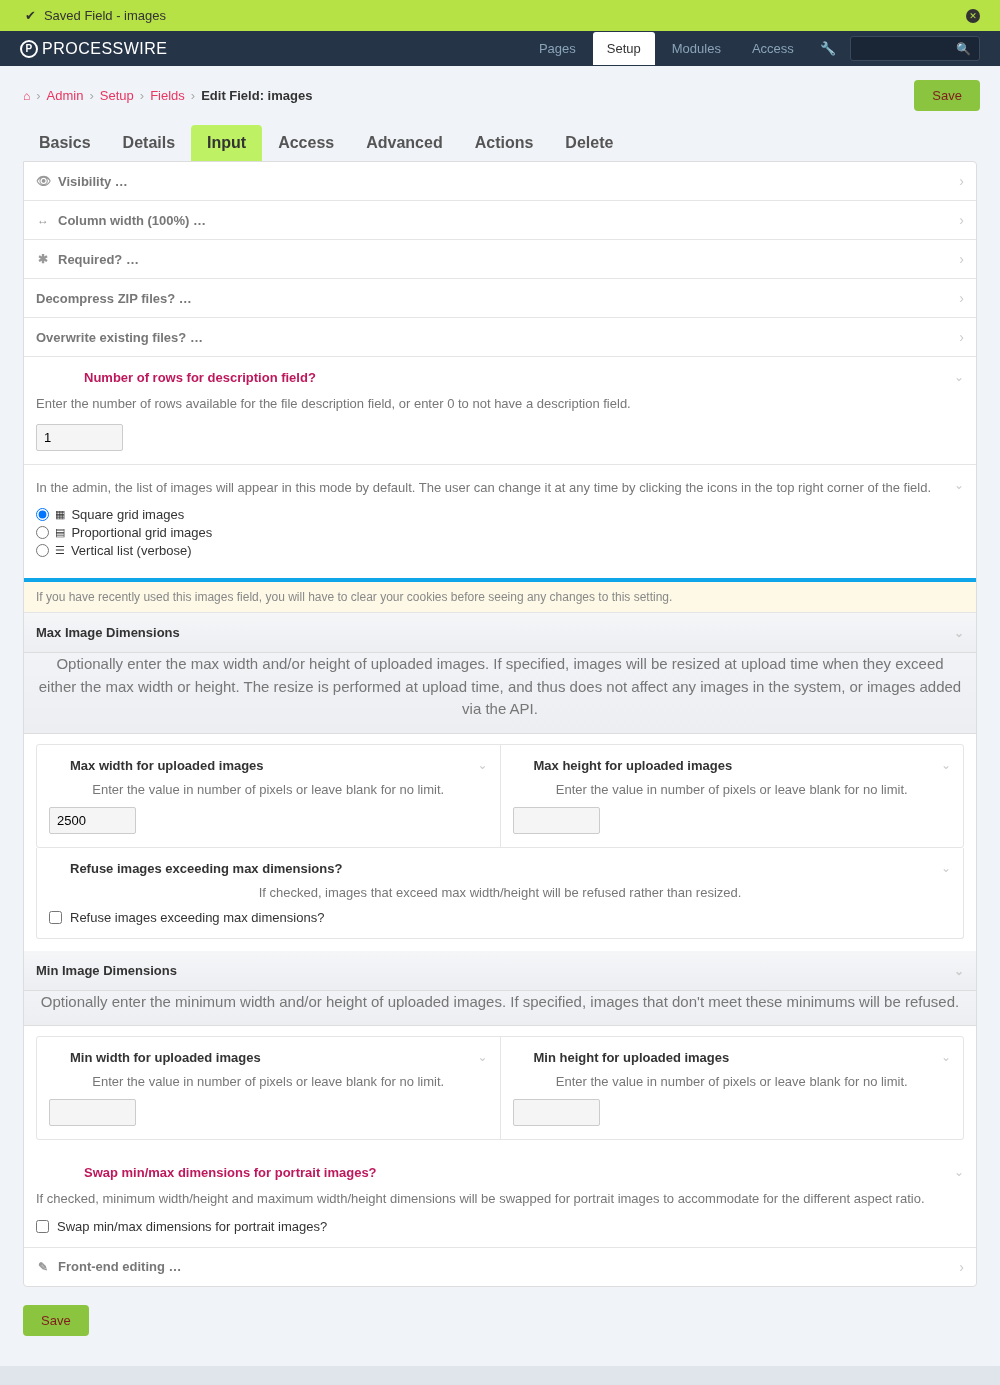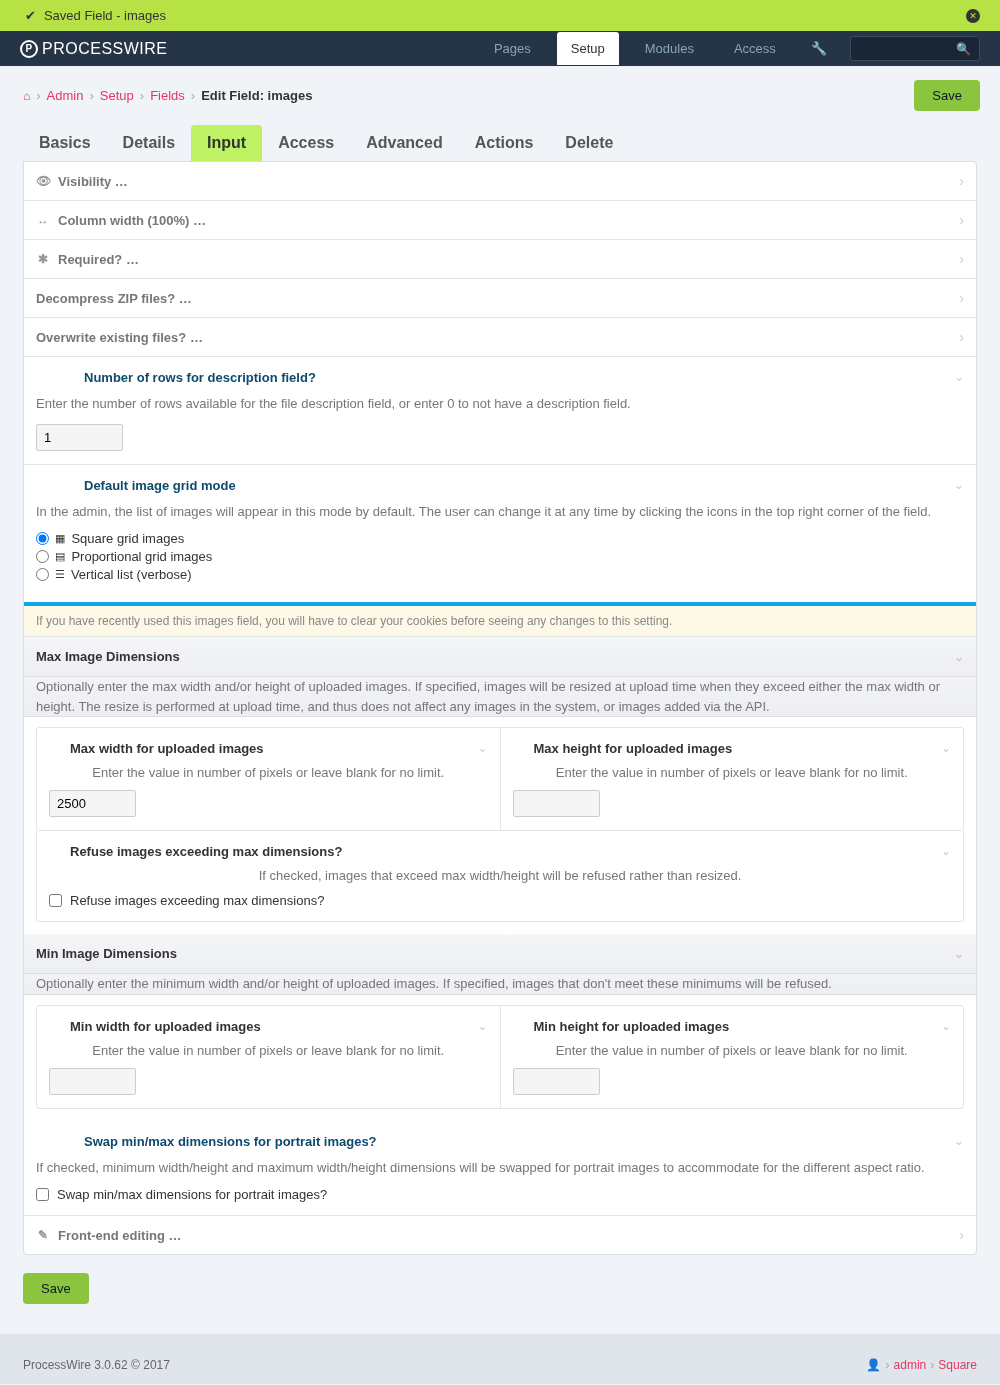--- a/index.html
+++ b/index.html
@@ -3,55 +3,55 @@
 <meta charset="utf-8">
 <style>
 * { margin: 0; padding: 0; box-sizing: border-box; }
 body { font-family: -apple-system, BlinkMacSystemFont, "Segoe UI", Arial, sans-serif; font-size: 13px; background: #f0f3f7; color: #333; width: 1000px; }
 .notice { background: #b7e245; padding: 8px 20px 8px 25px; display: flex; align-items: center; justify-content: space-between; font-size: 13px; color: #333; }
 .notice-left { display: flex; align-items: center; gap: 8px; }
 .notice-close { width: 14px; height: 14px; background: #333; border-radius: 50%; display: flex; align-items: center; justify-content: center; color: #b7e245; font-size: 9px; cursor: pointer; }
 .topbar { background: #253447; display: flex; align-items: center; padding: 0 20px; height: 35px; }
 .logo { color: #fff; font-size: 16px; font-weight: 300; letter-spacing: 0.5px; display: flex; align-items: center; gap: 4px; }
 .logo-icon { width: 18px; height: 18px; border: 2px solid #fff; border-radius: 50%; display: inline-flex; align-items: center; justify-content: center; font-size: 10px; font-weight: bold; }
-.topnav { margin-left: auto; display: flex; align-items: center; gap: 12px; }
+.topnav { margin-left: auto; display: flex; align-items: center; gap: 3px; }
 .topnav-item { padding: 9px 14px; color: #8aa4b8; text-decoration: none; cursor: pointer; font-size: 13px; }
 .topnav-item.active { background: #fff; color: #333; border-radius: 3px 3px 0 0; }
 .tool-icon { padding: 0 10px; color: #8aa4b8; cursor: pointer; }
 .searchbox { background: #1a2636; border: 1px solid #3a4a5c; border-radius: 3px; padding: 4px 8px; width: 130px; display: flex; align-items: center; justify-content: flex-end; }
 .searchbox input { background: transparent; border: none; color: #fff; width: 100px; outline: none; }
 .search-icon { color: #6a8498; font-size: 12px; }
 .breadcrumb-bar { padding: 14px 20px 14px 23px; display: flex; align-items: center; justify-content: space-between; }
 .breadcrumb { display: flex; align-items: center; gap: 6px; font-size: 13px; }
 .bc-link { color: #e83561; cursor: pointer; }
 .bc-sep { color: #aaa; }
 .bc-current { color: #333; font-weight: 600; }
 .bc-home { color: #e83561; font-size: 12px; }
-.save-btn { background: #8bc53f; color: #0f172a; border: none; padding: 8px 18px; border-radius: 4px; font-size: 13px; cursor: pointer; }
+.save-btn { background: #8bc53f; color: #7f1d1d; border: none; padding: 8px 18px; border-radius: 4px; font-size: 13px; cursor: pointer; }
 .tabs { display: flex; padding: 0 23px; }
 .tab { padding: 9px 16px; color: #555; cursor: pointer; font-size: 16px; border-radius: 4px 4px 0 0; font-weight: bold; }
 .tab.active { background: #bef264; color: #333; }
 .content { background: #fff; margin: 0 23px 18px 23px; border: 1px solid #ddd; border-radius: 0 4px 4px 4px; }
 .row { border-bottom: 1px solid #e5e5e5; padding: 11px 12px; display: flex; align-items: center; justify-content: space-between; cursor: pointer; }
 .row:last-child { border-bottom: none; }
 .row-title { display: flex; align-items: center; gap: 8px; color: #777; font-size: 13px; font-weight: 600; }
 .row-title .ic { color: #999; font-size: 12px; width: 14px; text-align: center; }
 .chev { color: #ccc; font-size: 14px; }
 .section { border-bottom: 1px solid #e5e5e5; padding: 13px 12px; position: relative; }
 .section:last-child { border-bottom: none; }
-.section-head { font-weight: 700; color: #0c4a6e; font-size: 13px; margin-bottom: 9px; padding-left: 48px; }
+.section-head { font-weight: 700; color: #be185d; font-size: 13px; margin-bottom: 9px; padding-left: 48px; }
 .section-desc { color: #777; font-size: 13px; line-height: 1.5; margin-bottom: 10px; }
 .section-toggle { position: absolute; right: 12px; top: 13px; color: #ccc; font-size: 12px; }
 .txtinput { border: 1px solid #ccc; background: #f5f5f5; padding: 5px 7px; width: 87px; font-size: 13px; border-radius: 2px; }
 .radio-row { display: flex; align-items: center; gap: 6px; margin: 3px 0; font-size: 13px; color: #333; }
 .radio-row input[type=radio] { margin: 0; }
 .gridic { font-size: 11px; }
 .warn { background: #fdf9e6; padding: 8px 12px; font-size: 12px; color: #888; margin: 20px -12px -13px -12px; border-top: 4px solid #0ea5e9; }
 .fieldset-head { background: linear-gradient(#f5f6f8, #eceef2); border-bottom: 1px solid #ddd; padding: 12px; font-weight: 700; font-size: 13px; color: #333; position: relative; }
-.fieldset-desc { background: linear-gradient(#f1f3f6, #eceef2); padding: 0 12px 0 12px; font-size: 13px; color: #777; line-height: 1.5; border-bottom: 1px solid #ddd; }
+.fieldset-desc { background: linear-gradient(#f1f3f6, #eceef2); padding: 0 12px 12px 12px; font-size: 15px; color: #777; line-height: 1.5; border-bottom: 1px solid #ddd; text-align: center; }
 .fieldset-body { padding: 10px 12px 12px 12px; }
 .twocol { display: flex; gap: 0; border: 1px solid #e5e5e5; border-radius: 3px; overflow: hidden; }
 .col { flex: 1; padding: 13px 12px; position: relative; }
 .col:first-child { border-right: 1px solid #e5e5e5; }
 .col-head { font-weight: 700; font-size: 13px; margin-bottom: 9px; color: #333; margin-left: 21px; }
 .col-desc { font-size: 13px; color: #777; margin-bottom: 10px; text-align: center; }
 .subrow { border: 1px solid #e5e5e5; border-top: none; border-radius: 0 0 3px 3px; padding: 13px 12px; position: relative; }
 .check-row { display: flex; align-items: center; gap: 8px; font-size: 13px; color: #333; }
 .bottom-save { margin: 0 23px 20px 23px; }
 .footer { background: #e0e5ec; padding: 24px 23px 12px 23px; display: flex; justify-content: space-between; font-size: 12px; color: #666; margin-top: 30px; }
@@ -150,21 +150,20 @@
 
   <div class="section">
     <span class="section-toggle">⌄</span>
     <div class="section-head">Number of rows for description field?</div>
     <div class="section-desc">Enter the number of rows available for the file description field, or enter 0 to not have a description field.</div>
     <input class="txtinput" value="1" style="">
   </div>
 
   <div class="section">
     <span class="section-toggle">⌄</span>
-    <div class="section-head">Default image grid mode</div>
     <div class="section-desc">In the admin, the list of images will appear in this mode by default. The user can change it at any time by clicking the icons in the top right corner of the field.</div>
     <label class="radio-row">
         <input type="radio" name="grid" checked="" style=""> 
         <span class="gridic">▦</span> 
         <span>Square grid images</span>
       </label>
     <label class="radio-row">
         <input type="radio" name="grid" style=""> 
         <span class="gridic">▤</span> 
         <span>Proportional grid images</span>

